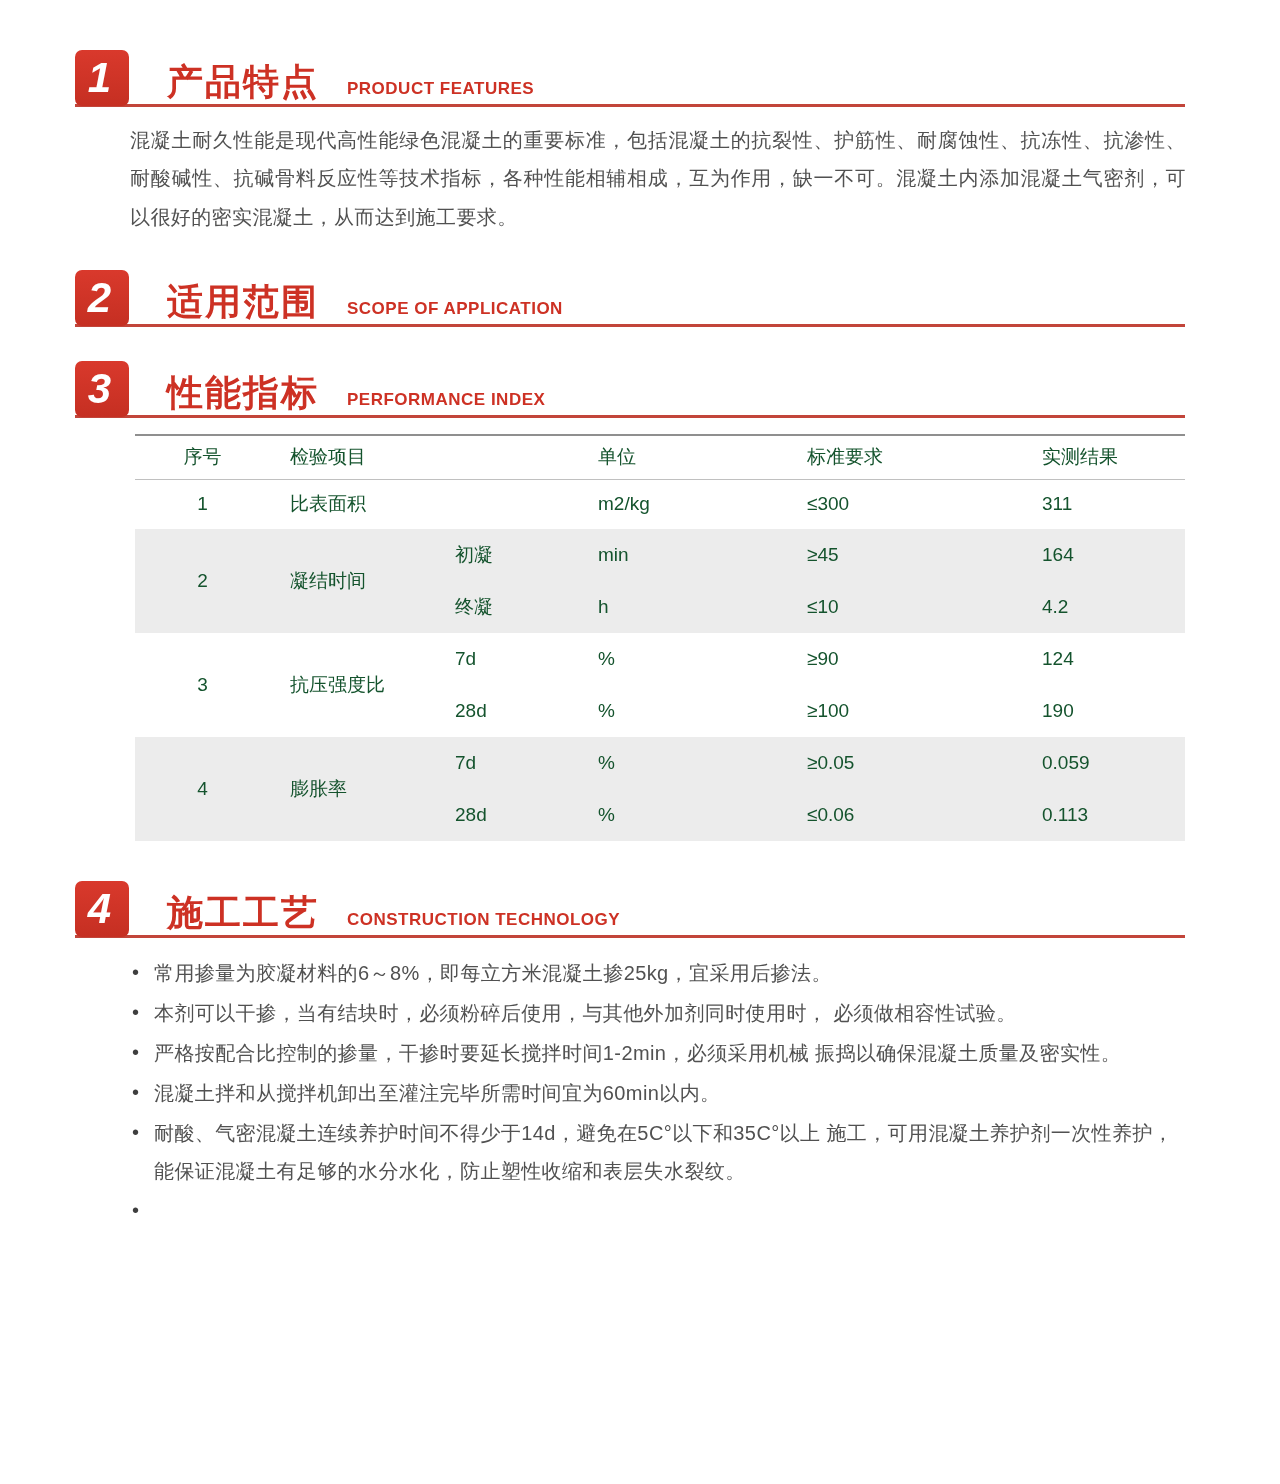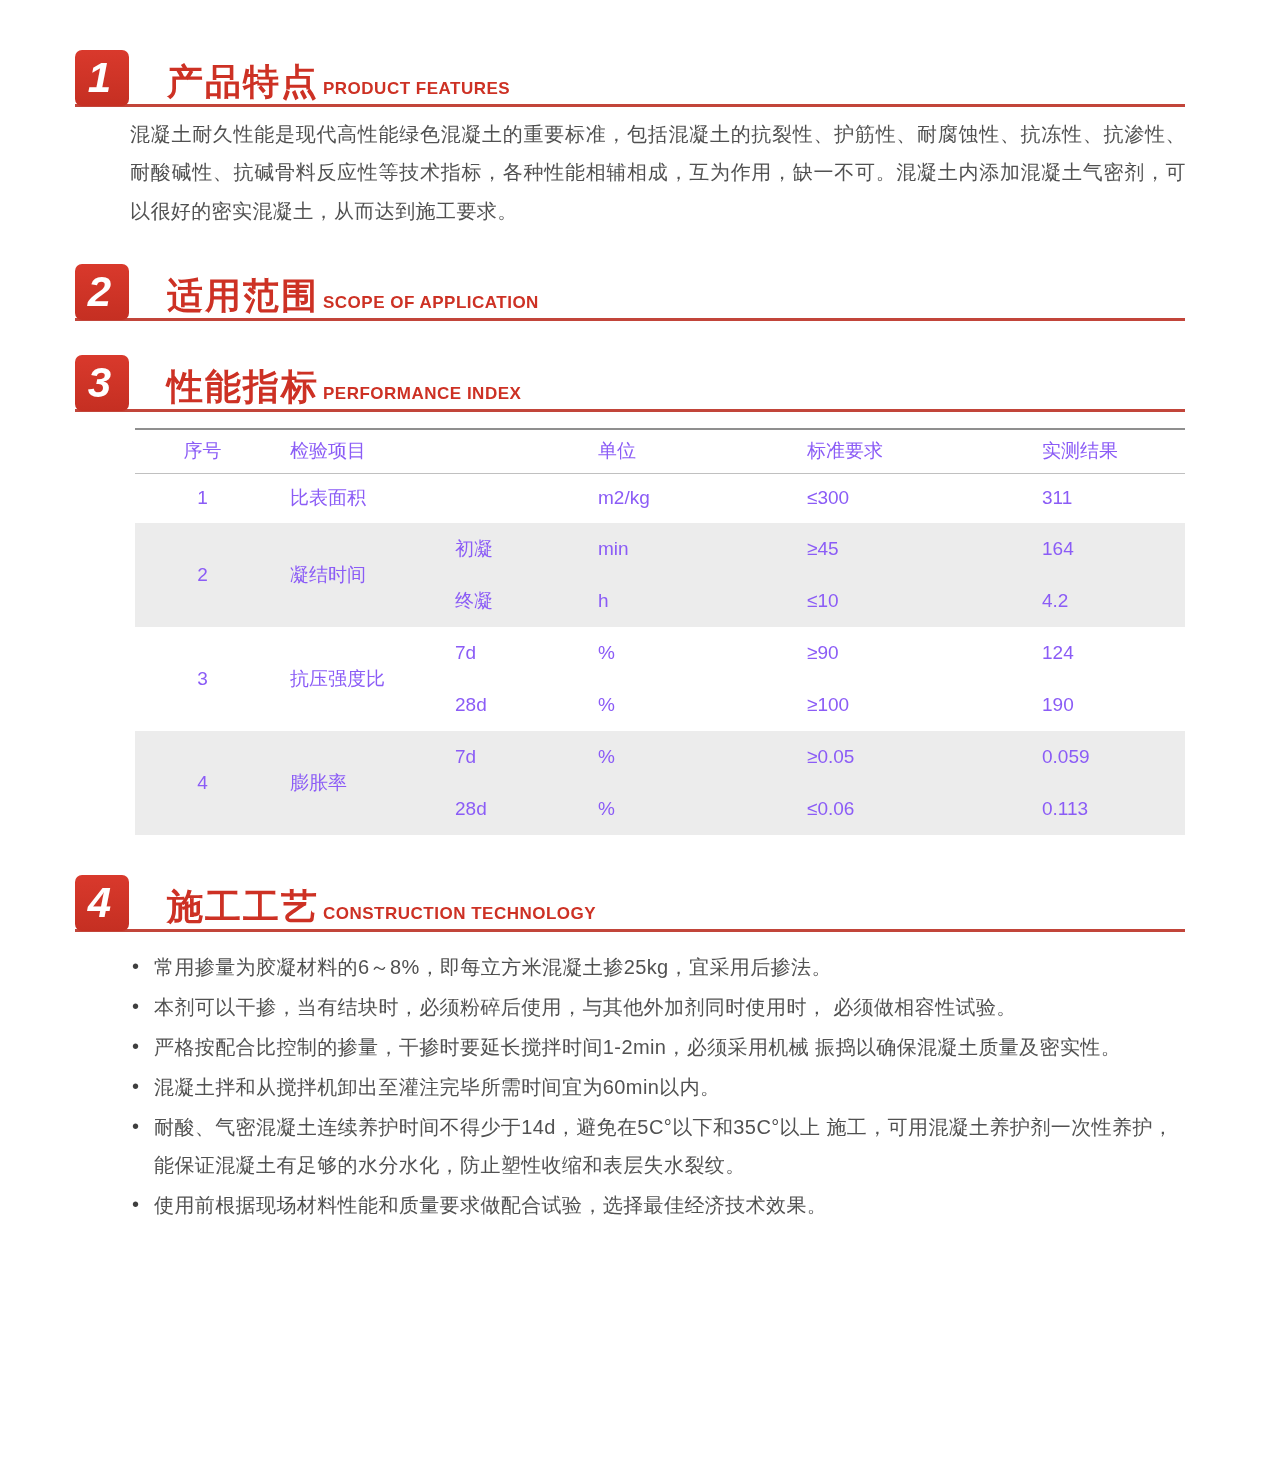--- a/index.html
+++ b/index.html
@@ -45,28 +45,28 @@
     color: #cd3124;
     letter-spacing: 2px;
     margin-left: 38px;
     padding-bottom: 4px;
     line-height: 1;
   }
   .title-en {
     font-size: 17px;
     font-weight: bold;
     color: #cd3124;
-    margin-left: 4px;
+    margin-left: 28px;
     padding-bottom: 7px;
     line-height: 1;
     letter-spacing: 0.5px;
   }
   
   .body-text {
-    margin: 8px 0 0 55px;
+    margin: 14px 0 0 55px;
     width: 1056px;
     font-size: 20px;
     line-height: 1.92;
     color: #515151;
     text-align: justify;
     letter-spacing: 0.4px;
   }
   .sec { margin-top: 34px; }
   .sec:first-child { margin-top: 0; }
   .sec-4 { margin-top: 40px; }
@@ -93,21 +93,21 @@
     font-size: 20px;
   }
   
   table.perf {
     margin: 16px 0 4px 60px;
     width: 1050px;
     border-collapse: collapse;
     table-layout: fixed;
     border-top: 2px solid #8f8f8f;
     font-size: 19px;
-    color: #8b5cf6;
+    color: #14532d;
   }
   table.perf col.c1 { width: 135px; }
   table.perf col.c2 { width: 165px; }
   table.perf col.c3 { width: 140px; }
   table.perf col.c4 { width: 200px; }
   table.perf col.c5 { width: 235px; }
   table.perf col.c6 { width: 175px; }
   table.perf th, table.perf td {
     font-weight: normal;
     text-align: left;
@@ -231,17 +231,17 @@
       <div class="badge">4</div>
       <div class="title-zh">施工工艺</div>
       <div class="title-en">CONSTRUCTION TECHNOLOGY</div>
     </div>
     <ul class="bullets">
       <li><span class="dot">•</span><span>常用掺量为胶凝材料的6～8%，即每立方米混凝土掺25kg，宜采用后掺法。</span></li>
       <li><span class="dot">•</span><span>本剂可以干掺，当有结块时，必须粉碎后使用，与其他外加剂同时使用时， 必须做相容性试验。</span></li>
       <li><span class="dot">•</span><span>严格按配合比控制的掺量，干掺时要延长搅拌时间1-2min，必须采用机械 振捣以确保混凝土质量及密实性。</span></li>
       <li><span class="dot">•</span><span>混凝土拌和从搅拌机卸出至灌注完毕所需时间宜为60min以内。</span></li>
       <li><span class="dot">•</span><span>耐酸、气密混凝土连续养护时间不得少于14d，避免在5C°以下和35C°以上 施工，可用混凝土养护剂一次性养护，能保证混凝土有足够的水分水化，防止塑性收缩和表层失水裂纹。</span></li>
-      <li><span class="dot">•</span><span>使用前根据现场材料性能和质量要求做配合试验，选择最佳经济技术效果。</span></li>
+      <li><span class="dot">•</span></li>
     </ul>
   </div>
 
 </div>
 
 </body></html>

